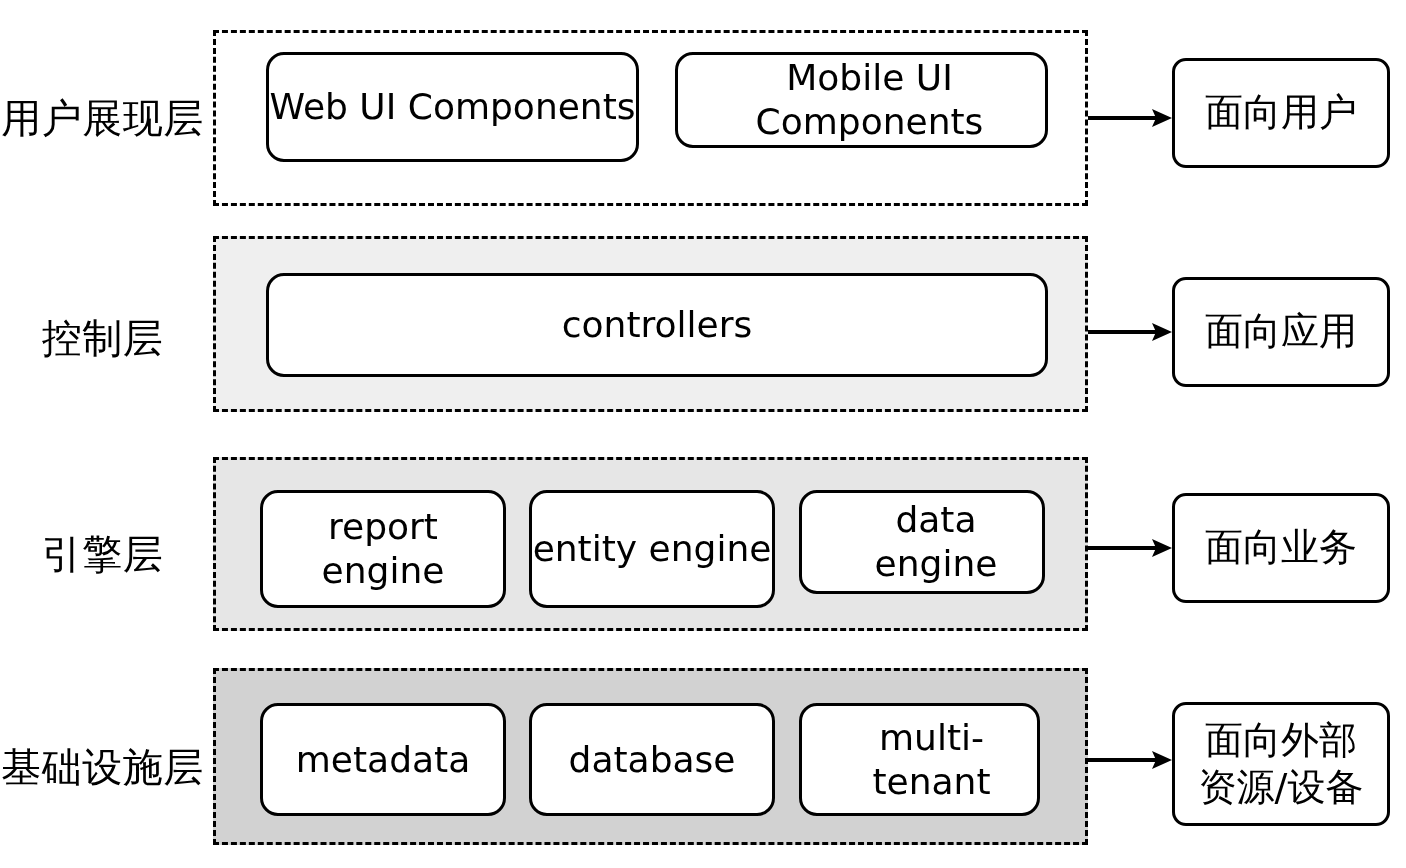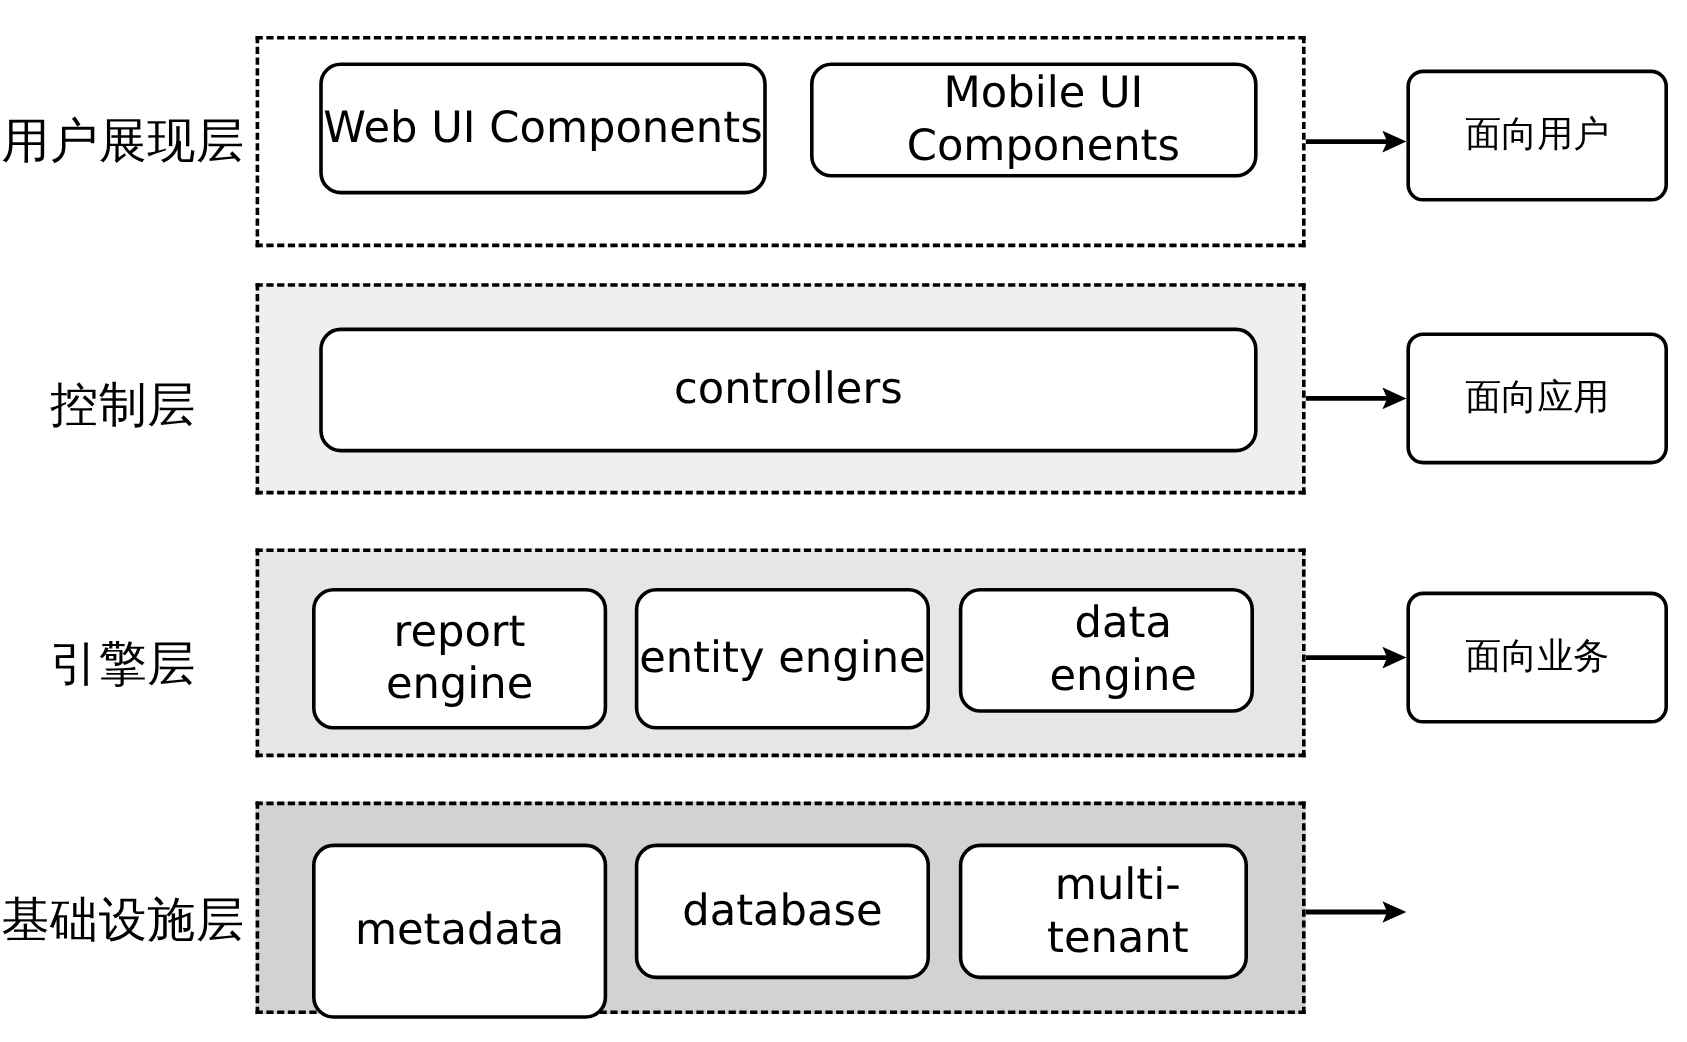--- a/index.html
+++ b/index.html
@@ -71,21 +71,21 @@
     left: 1172px;
     width: 218px;
     background: #ffffff;
     border: 3px solid #000000;
     border-radius: 14px;
     box-sizing: border-box;
     display: flex;
     align-items: center;
     justify-content: center;
     text-align: center;
-    font-size: 30px;
+    font-size: 38px;
     line-height: 1.25;
     color: #000;
     white-space: pre-line;
   }
 
   
   .arrow {
     position: absolute;
     left: 1088px;
     width: 84px;
@@ -160,32 +160,36 @@
     </svg>
   </div>
 
   <div class="result-box" style="top:493px; height:110px;">
     <span>面向业务</span>
   </div>
 
   <div class="layer-label" style="top:745px;">基础设施层</div>
 
   <div class="group shade-3" style="top:668px; height:177px;">
-    <div class="node" style="left:44px; top:32px; width:246px; height:146px;">
+    <div class="node" style="left:44px; top:32px; width:246px; height:113px;">
       <span>metadata</span>
     </div>
     <div class="node" style="left:313px; top:32px; width:246px; height:113px;">
       <span>database</span>
     </div>
     <div class="node" style="left:583px; top:32px; width:241px; height:113px;padding-left:24px;">
       <span>multi-tenant</span>
     </div>
   </div>
 
   <div class="arrow" style="top:748px;">
     <svg width="84" height="24" viewBox="0 0 84 24" xmlns="http://www.w3.org/2000/svg">
       <line x1="0" y1="12" x2="70" y2="12" stroke="#000" stroke-width="4"></line>
       <polygon points="84,12 64,3 68,12 64,21" fill="#000"></polygon>
     </svg>
   </div>
 
+  <div class="result-box" style="top:702px; height:124px;">
+    <span>面向外部
+资源/设备</span>
+  </div>
 
 </div>
 
 </body></html>

